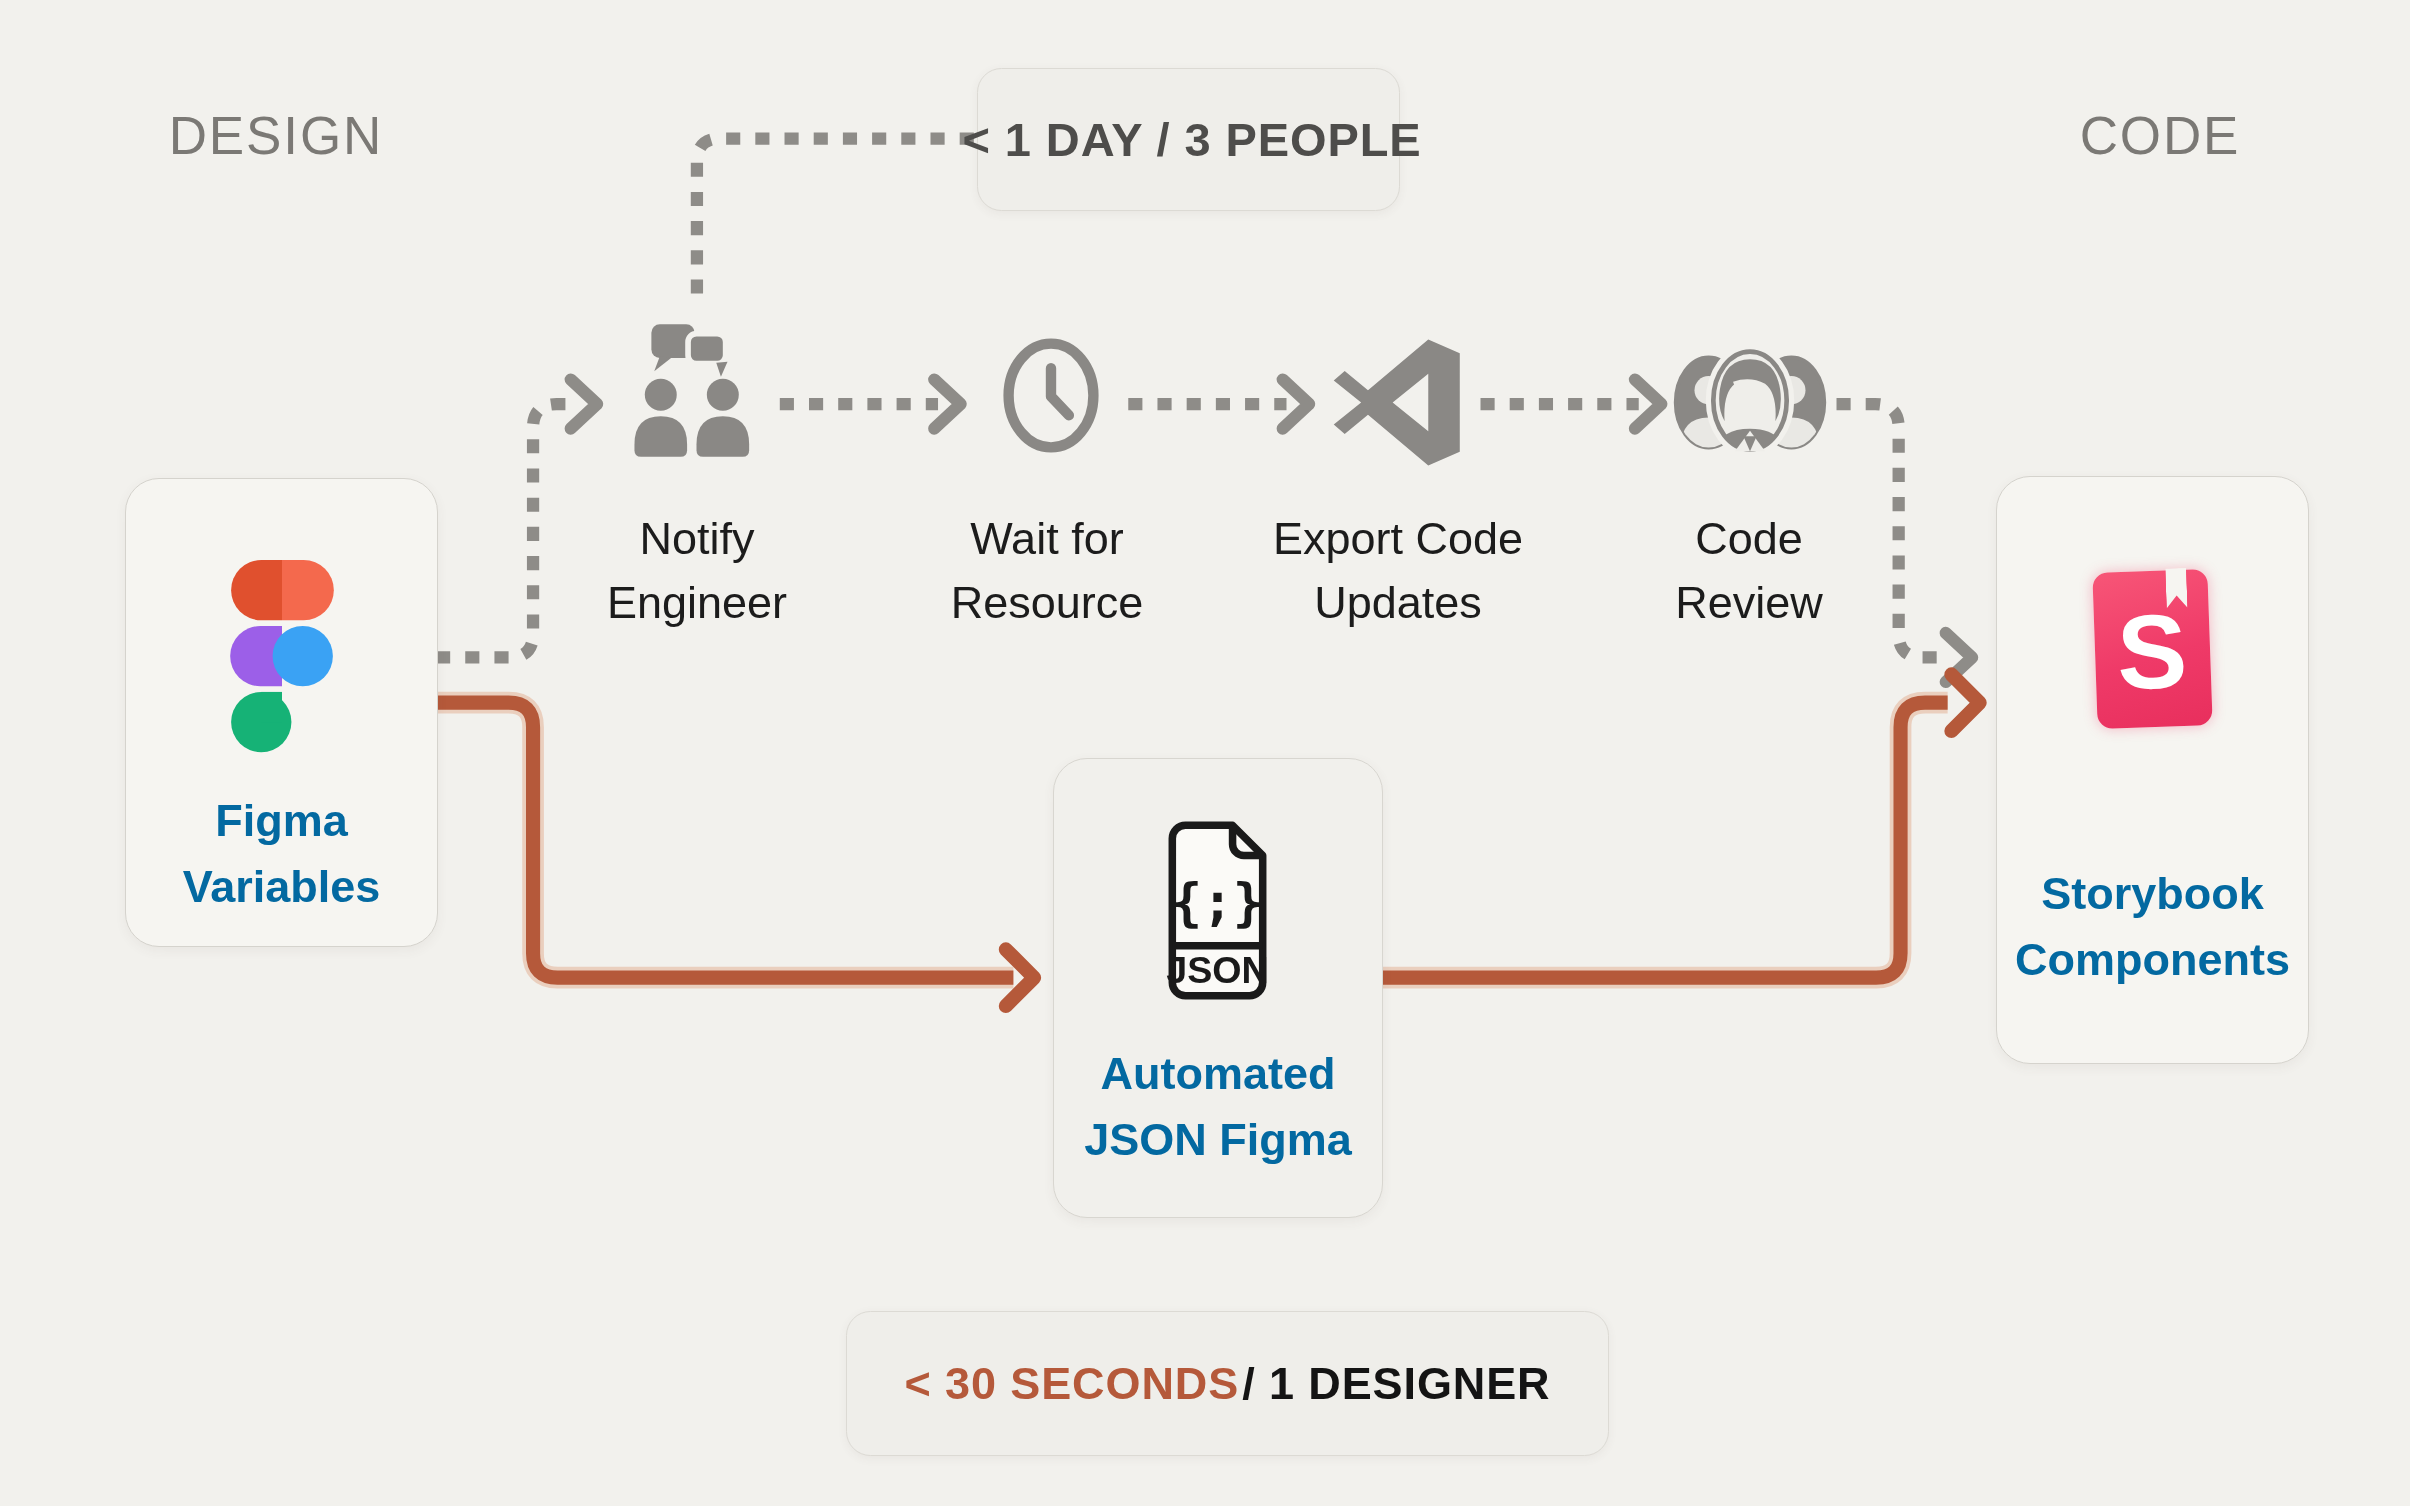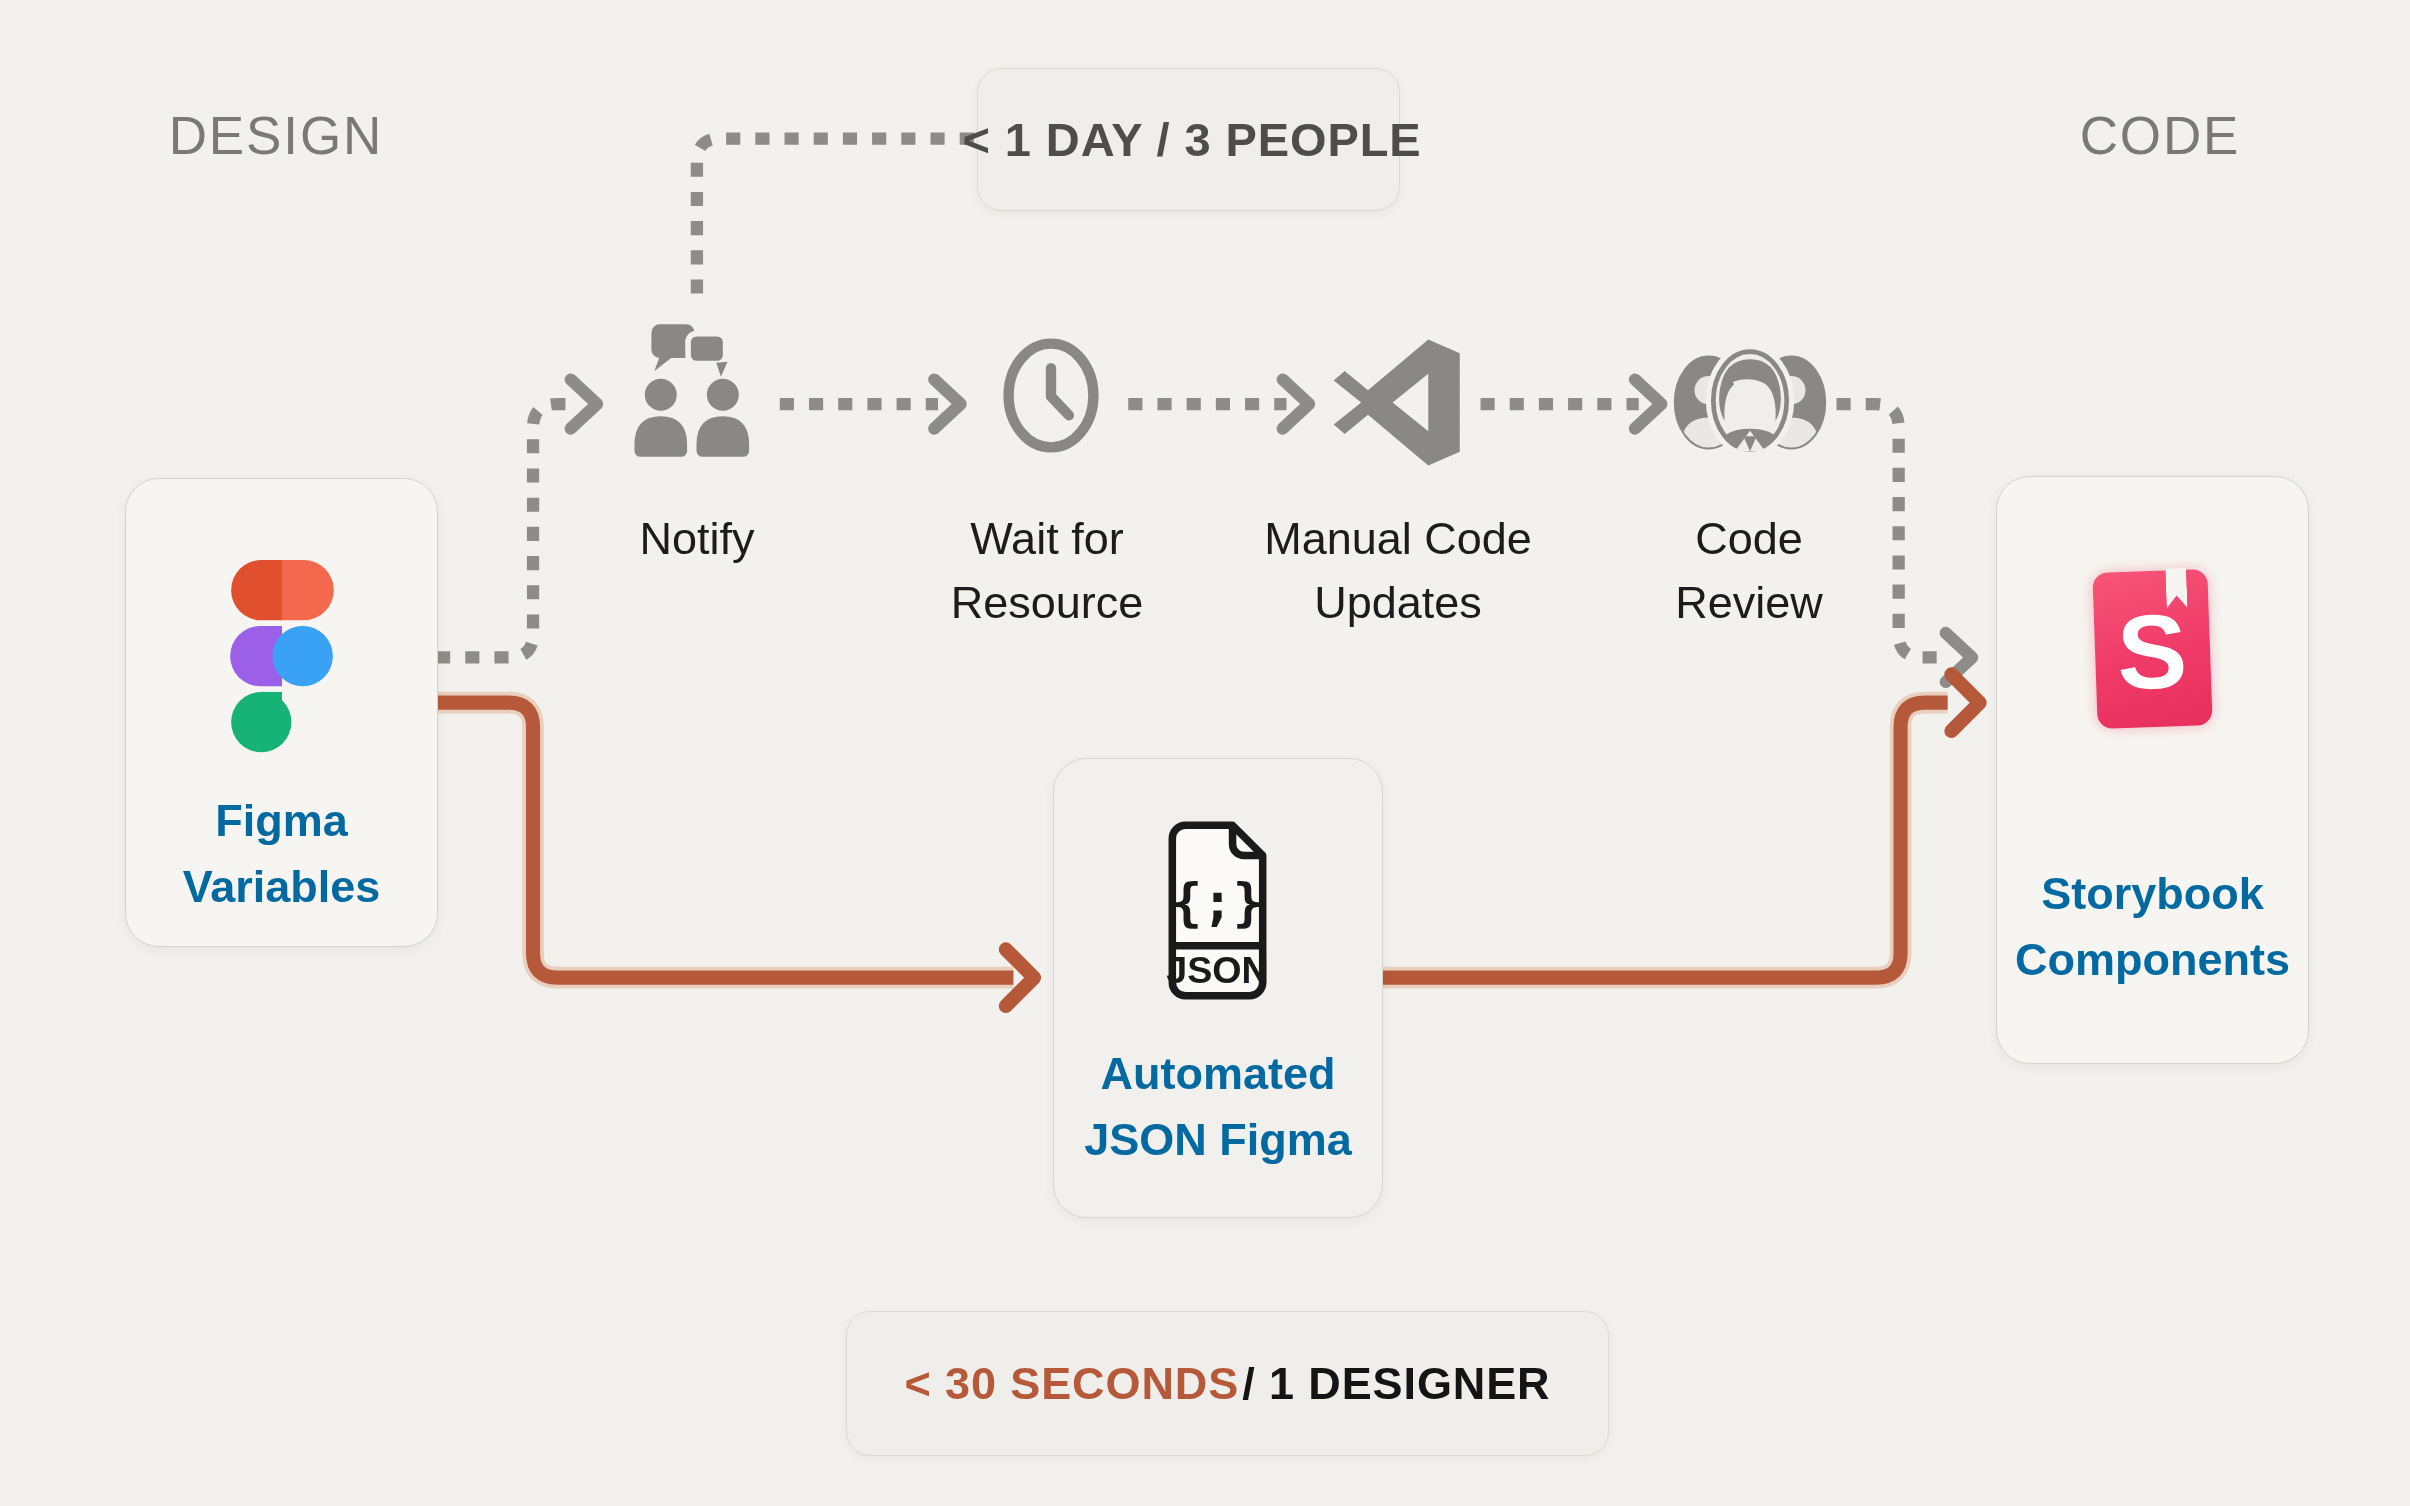--- a/index.html
+++ b/index.html
@@ -158,36 +158,37 @@
     <rect x="66" y="12" width="40" height="32" rx="9" stroke="#f2f1ed" stroke-width="6"></rect>
     <path d="M96 43 L101 58 L108 42 Z"></path>
     <circle cx="37" cy="77" r="17"></circle>
     <path d="M9 130 Q9 100 37 100 Q65 100 65 130 V136 Q65 143 58 143 H16 Q9 143 9 136 Z"></path>
     <circle cx="103" cy="77" r="17"></circle>
     <path d="M75 130 Q75 100 103 100 Q131 100 131 130 V136 Q131 143 124 143 H82 Q75 143 75 136 Z"></path>
   </g>
 </svg>
 <div class="step-label" style="left:537px;">
   <div>Notify</div>
+  <div>Engineer</div>
 </div>
 
 <svg class="step-icon" id="icon-clock" viewBox="0 0 104 124">
   <ellipse cx="52" cy="62" rx="45" ry="55" fill="none" stroke="#8a8885" stroke-width="11"></ellipse>
   <path d="M52 33 V63 L71 83" fill="none" stroke="#8a8885" stroke-width="11" stroke-linecap="round" stroke-linejoin="round"></path>
 </svg>
 <div class="step-label" style="left:887px;">
   <div>Wait for</div>
   <div>Resource</div>
 </div>
 
 <svg class="step-icon" id="icon-vscode" viewBox="0 0 100 100">
   <path fill="#8a8885" fill-rule="evenodd" d="M71 4 L94 14 V86 L71 96 L27 59 L10 73 L2 66 L22 50 L2 34 L10 27 L27 41 Z M71 29 L45 50 L71 71 Z"></path>
 </svg>
 <div class="step-label" style="left:1238px;">
-  <div>Manual Code</div>
+  <div>Export Code</div>
   <div>Updates</div>
 </div>
 
 <svg class="step-icon" id="icon-review" viewBox="0 0 176 118">
   <defs>
     <clipPath id="clip-left">
         <ellipse cx="44" cy="60" rx="35" ry="48"></ellipse>
       </clipPath>
     <clipPath id="clip-right">
         <ellipse cx="132" cy="60" rx="35" ry="48"></ellipse>

